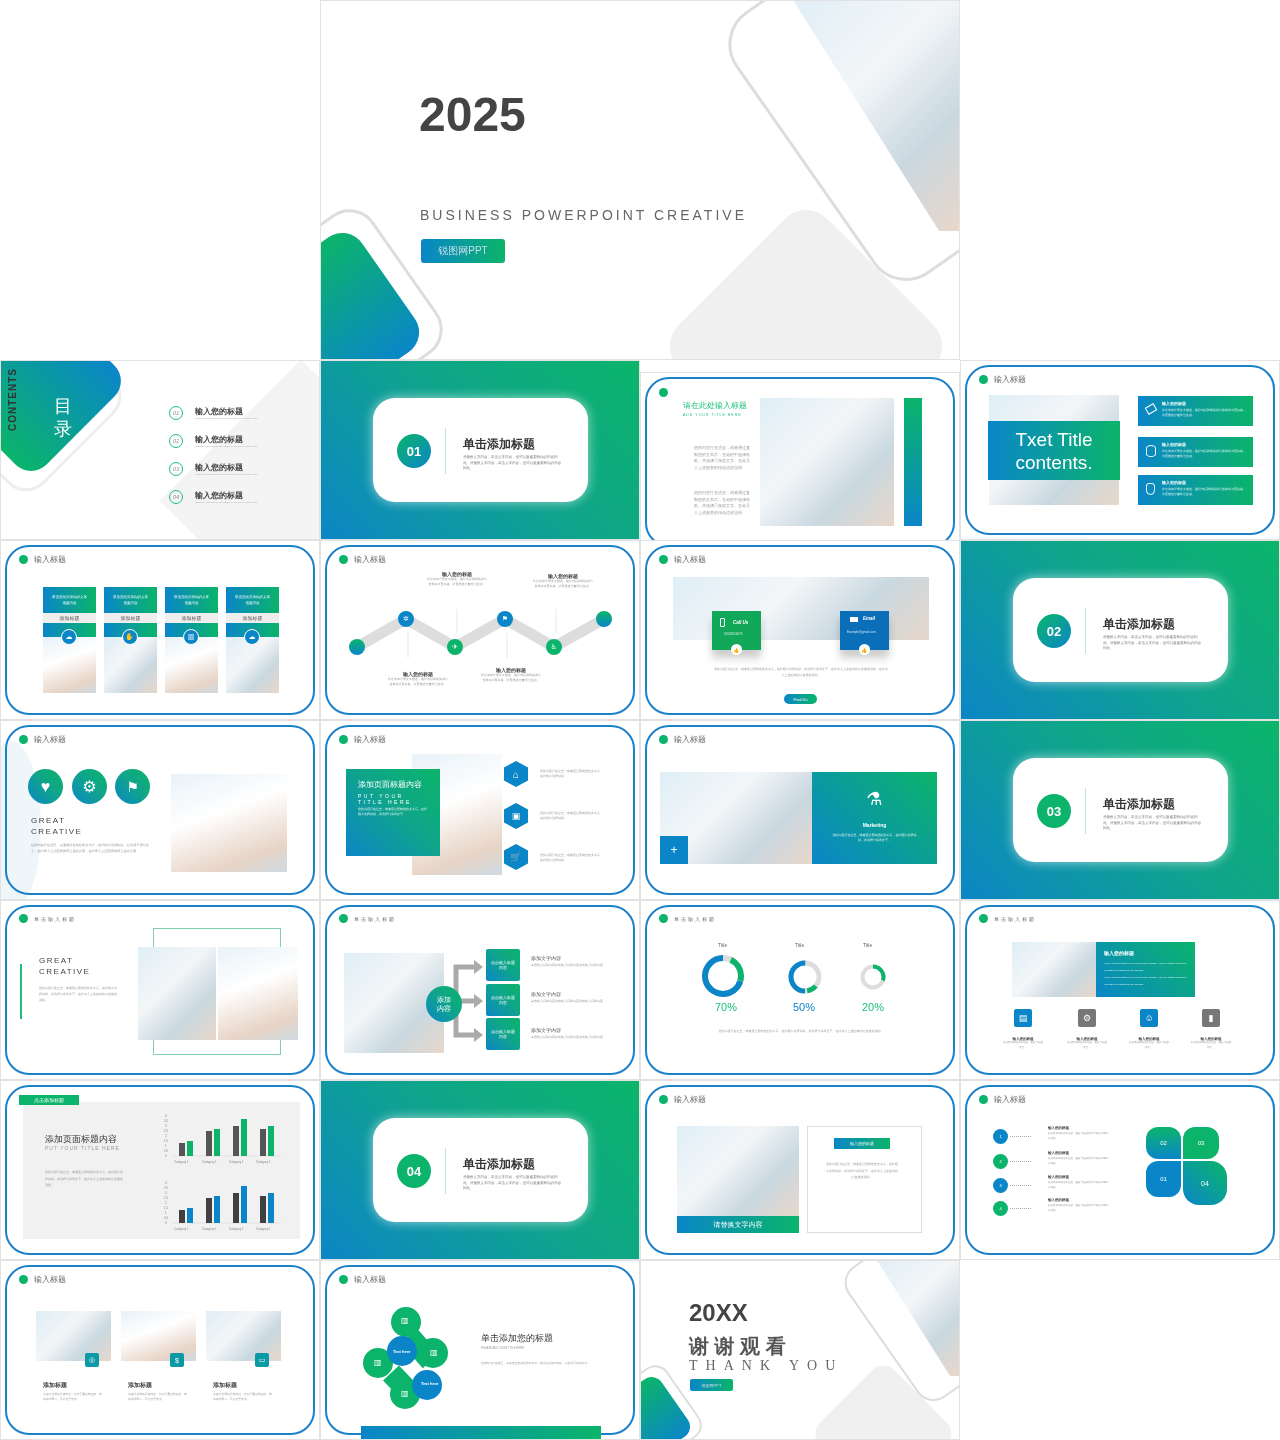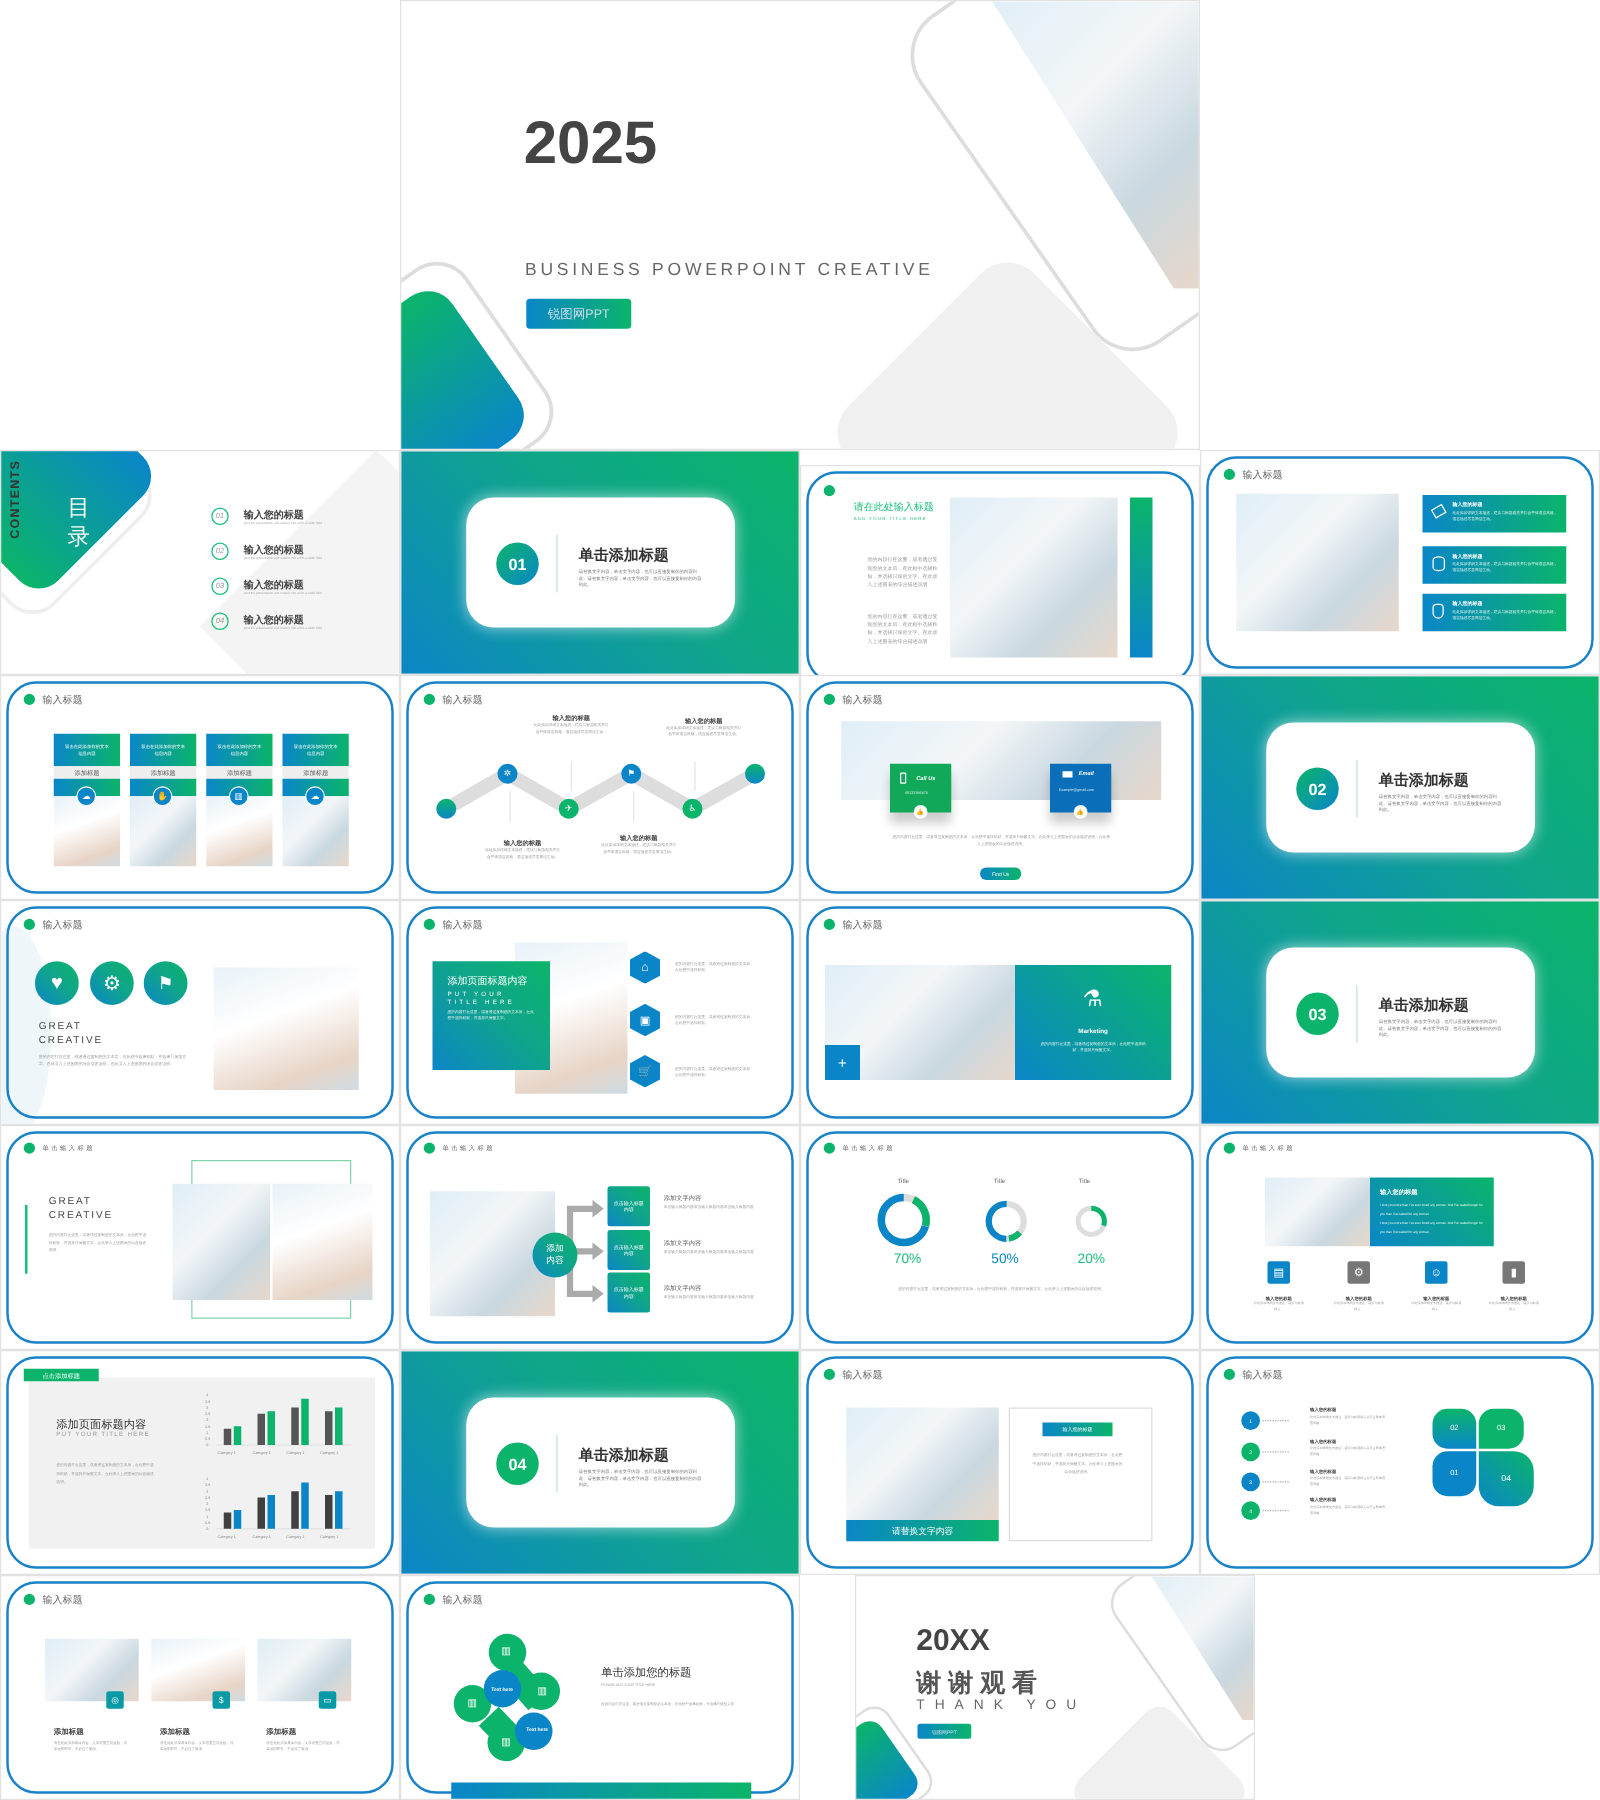--- a/index.html
+++ b/index.html
@@ -96,20 +96,21 @@
   <div class="t vgrad" style="left:263px;top:25px;width:18px;height:128px;"></div>
 </div>
 
 <div class="slide" style="left:960px;top:360px;">
   <div class="frame"></div>
   <div class="hdr">
       <span class="dot"></span>
       <span>输入标题</span>
     </div>
   <div class="t photo" style="left:28px;top:34px;width:130px;height:110px;"></div>
+  <div class="t hgrad center" style="left:27px;top:60px;width:132px;height:59px;color:#fff;font-size:19px;text-align:center;line-height:23px;padding:0 20px;">Txet Title contents.</div>
   <div class="t hgrad" style="left:177px;top:35px;width:115px;height:30px;">
     <span class="t" style="left:8px;top:9px;width:10px;height:8px;border:1px solid #fff;transform:rotate(-30deg);"></span>
     <div class="t" style="left:24px;top:5px;font-size:4px;font-weight:bold;color:#fff;">输入您的标题</div>
     <div class="t" style="left:24px;top:12px;width:85px;font-size:3px;color:#e0f5ee;line-height:5px;">此处添加详细文本描述，建议与标题相关并符合整体语言风格，语言描述尽量简洁生动。</div>
   </div>
   <div class="t hgrad" style="left:177px;top:76px;width:115px;height:30px;">
     <span class="t" style="left:8px;top:8px;width:10px;height:12px;border:1px solid #fff;border-radius:5px/3px;"></span>
     <div class="t" style="left:24px;top:5px;font-size:4px;font-weight:bold;color:#fff;">输入您的标题</div>
     <div class="t" style="left:24px;top:12px;width:85px;font-size:3px;color:#e0f5ee;line-height:5px;">此处添加详细文本描述，建议与标题相关并符合整体语言风格，语言描述尽量简洁生动。</div>
   </div>
@@ -568,23 +569,23 @@
   <span class="t" style="left:53px;top:97px;font-size:8px;color:#fff;">▥</span>
   <span class="t" style="left:80px;top:128px;font-size:8px;color:#fff;">▥</span>
   <div class="t" style="left:72px;top:88px;font-size:4px;color:#fff;font-weight:bold;">Text here</div>
   <div class="t" style="left:100px;top:120px;font-size:4px;color:#fff;font-weight:bold;">Text here</div>
   <div class="t" style="left:160px;top:71px;font-size:9px;color:#333;">单击添加您的标题</div>
   <div class="t" style="left:160px;top:85px;font-size:2.8px;color:#999;">PLEASE ADD YOUR TITLE HERE</div>
   <div class="t tiny" style="left:160px;top:100px;width:112px;font-size:2.8px;line-height:5.5px;">您的内容打在这里，或者通过复制您的文本后，在此框中选择粘贴，并选择只保留文字。</div>
   <div class="t hgrad" style="left:40px;top:165px;width:240px;height:15px;"></div>
 </div>
 
-<div class="slide" style="left:640px;top:1260px;margin-left:44px;">
+<div class="slide" style="left:640px;top:1260px;">
   <div class="t" style="left:230px;top:-35px;width:130px;height:160px;border:2px solid #ddd;border-radius:20px;transform:rotate(-35deg);"></div>
   <div class="t photo" style="left:229px;top:0;width:91px;height:115px;clip-path:polygon(8% 0,100% 0,100% 100%,88% 100%);"></div>
   <div class="t" style="left:190px;top:120px;width:105px;height:105px;background:#f0f0f0;border-radius:15px;transform:rotate(45deg);"></div>
   <div class="t" style="left:-35px;top:115px;width:85px;height:85px;border:2px solid #ddd;border-radius:15px;transform:rotate(-35deg);"></div>
   <div class="t vgrad" style="left:-30px;top:125px;width:70px;height:70px;border-radius:12px;transform:rotate(-35deg);"></div>
   <div class="t" style="left:48px;top:38px;font-size:24px;font-weight:bold;color:#444;">20XX</div>
   <div class="t" style="left:48px;top:72px;font-size:20px;font-weight:bold;color:#555;">谢 谢 观 看</div>
-  <div class="t" style="left:48px;top:97px;font-size:11px;color:#666;letter-spacing:8px;">THANK YOU</div>
+  <div class="t" style="left:48px;top:97px;font-size:14px;color:#666;letter-spacing:8px;font-family:Liberation Serif, serif;">THANK YOU</div>
   <div class="t hgrad center" style="left:49px;top:118px;width:43px;height:12px;border-radius:2px;color:#cde;font-size:4px;">锐图网PPT</div>
 </div>
 
 </body></html>

